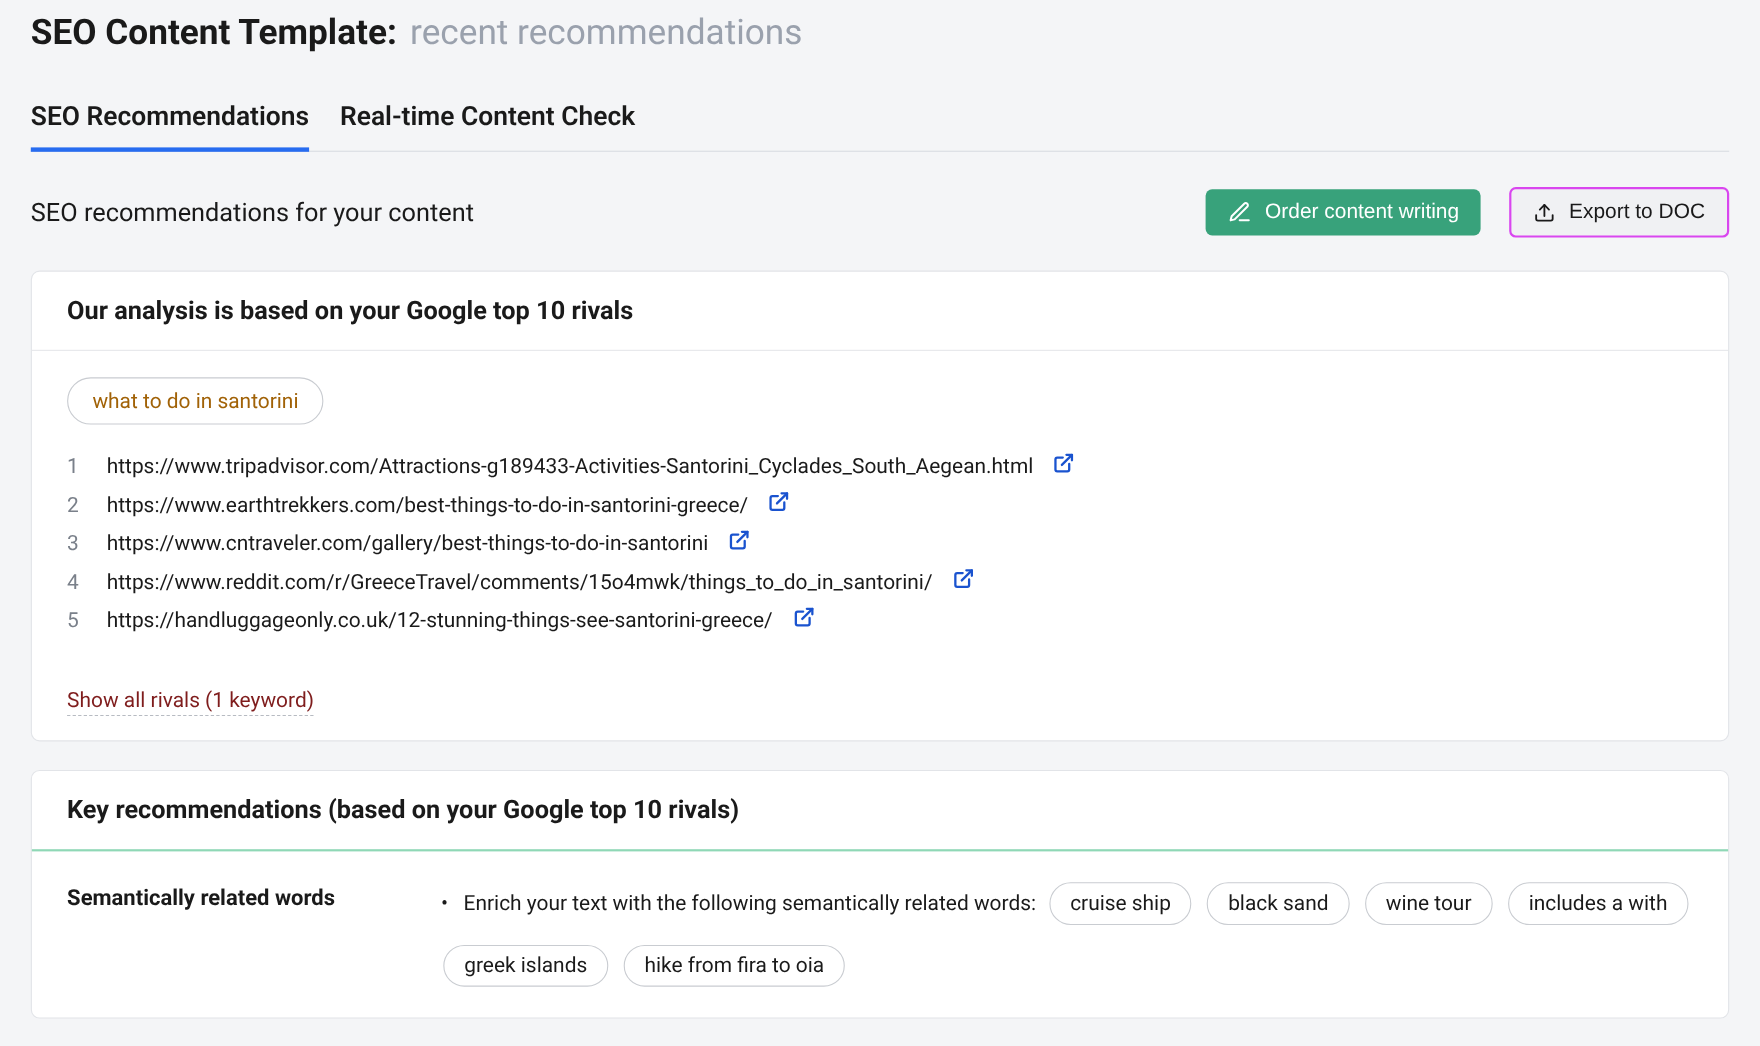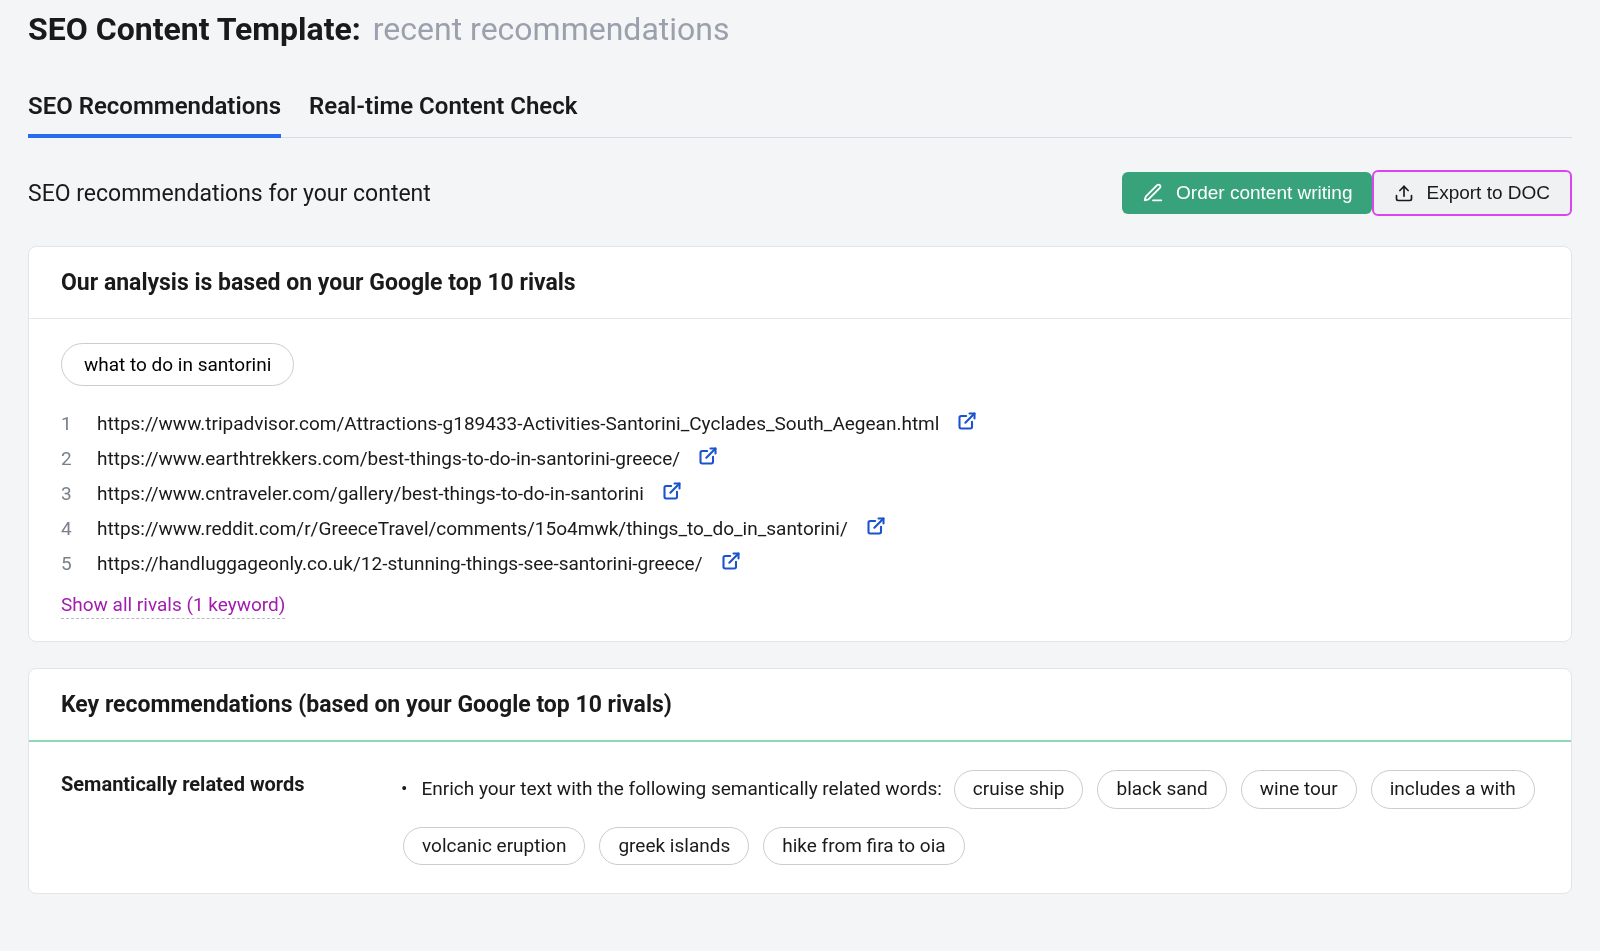--- a/index.html
+++ b/index.html
@@ -53,21 +53,21 @@
     margin-top: 32px;
     margin-bottom: 30px;
   }
   .content-title {
     font-size: 23px;
     font-weight: 400;
   }
   .actions {
     display: flex;
     align-items: center;
-    gap: 0;
+    gap: 26px;
   }
   .btn {
     display: inline-flex;
     align-items: center;
     gap: 12px;
     padding: 10px 20px;
     border-radius: 6px;
     font-size: 19px;
     font-weight: 500;
     cursor: pointer;
@@ -114,21 +114,21 @@
   .card-body {
     padding: 24px 32px 22px 32px;
   }
 
   .keyword-pill {
     display: inline-block;
     border: 1px solid #c9ccd1;
     border-radius: 999px;
     padding: 9px 22px;
     font-size: 19px;
-    color: #000000;
+    color: #a16207;
     margin-bottom: 20px;
   }
 
   .rivals-list {
     list-style: none;
     counter-reset: rival;
   }
   .rivals-list li {
     display: flex;
     align-items: center;
@@ -143,22 +143,22 @@
     font-size: 19px;
   }
   .rival-url {
     color: #1a1a1a;
   }
   .external-icon {
     color: #1a53cf;
     cursor: pointer;
   }
   .show-all {
-    margin-top: 12px;
-    color: #a21caf;
+    margin-top: 44px;
+    color: #7f1d1d;
     font-size: 19px;
     cursor: pointer;
     border-bottom: 1px dashed #b7bbc2;
     display: inline-block;
     padding-bottom: 2px;
   }
 
   .card-header.green-border {
     border-bottom: 2px solid #8fd8b6;
   }
@@ -317,21 +317,20 @@
       <div class="rec-row">
         <div class="rec-label">Semantically related words</div>
         <div class="rec-content">
           <div class="bullet-line">
             <span class="bullet-dot">•</span>
             <span>Enrich your text with the following semantically related words:</span>
             <span class="word-pill">cruise ship</span>
             <span class="word-pill">black sand</span>
             <span class="word-pill">wine tour</span>
             <span class="word-pill">includes a with</span>
-            <span class="word-pill">volcanic eruption</span>
             <span class="word-pill">greek islands</span>
             <span class="word-pill">hike from fira to oia</span>
           </div>
         </div>
       </div>
     </div>
   </div>
 
 </div>
 

